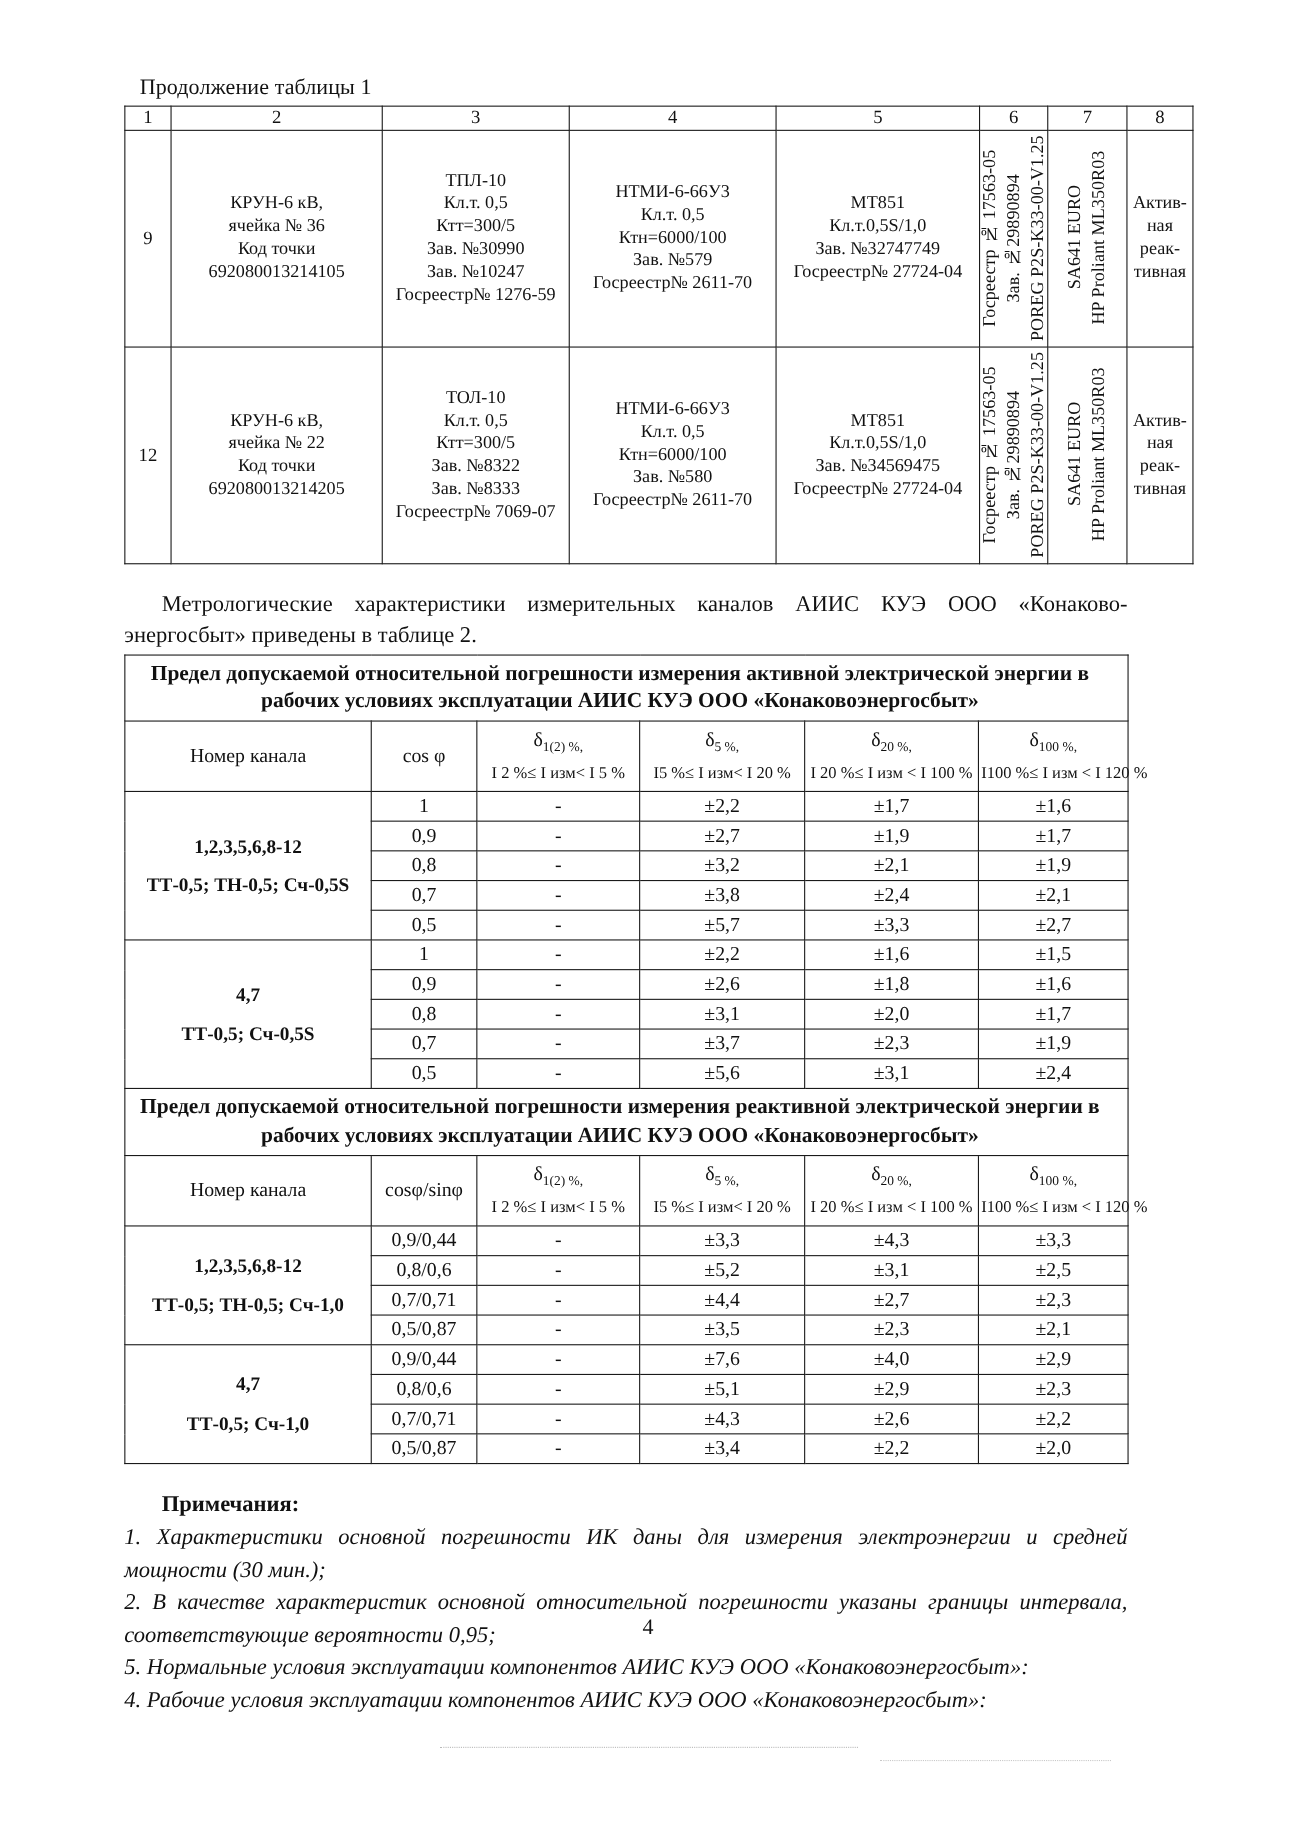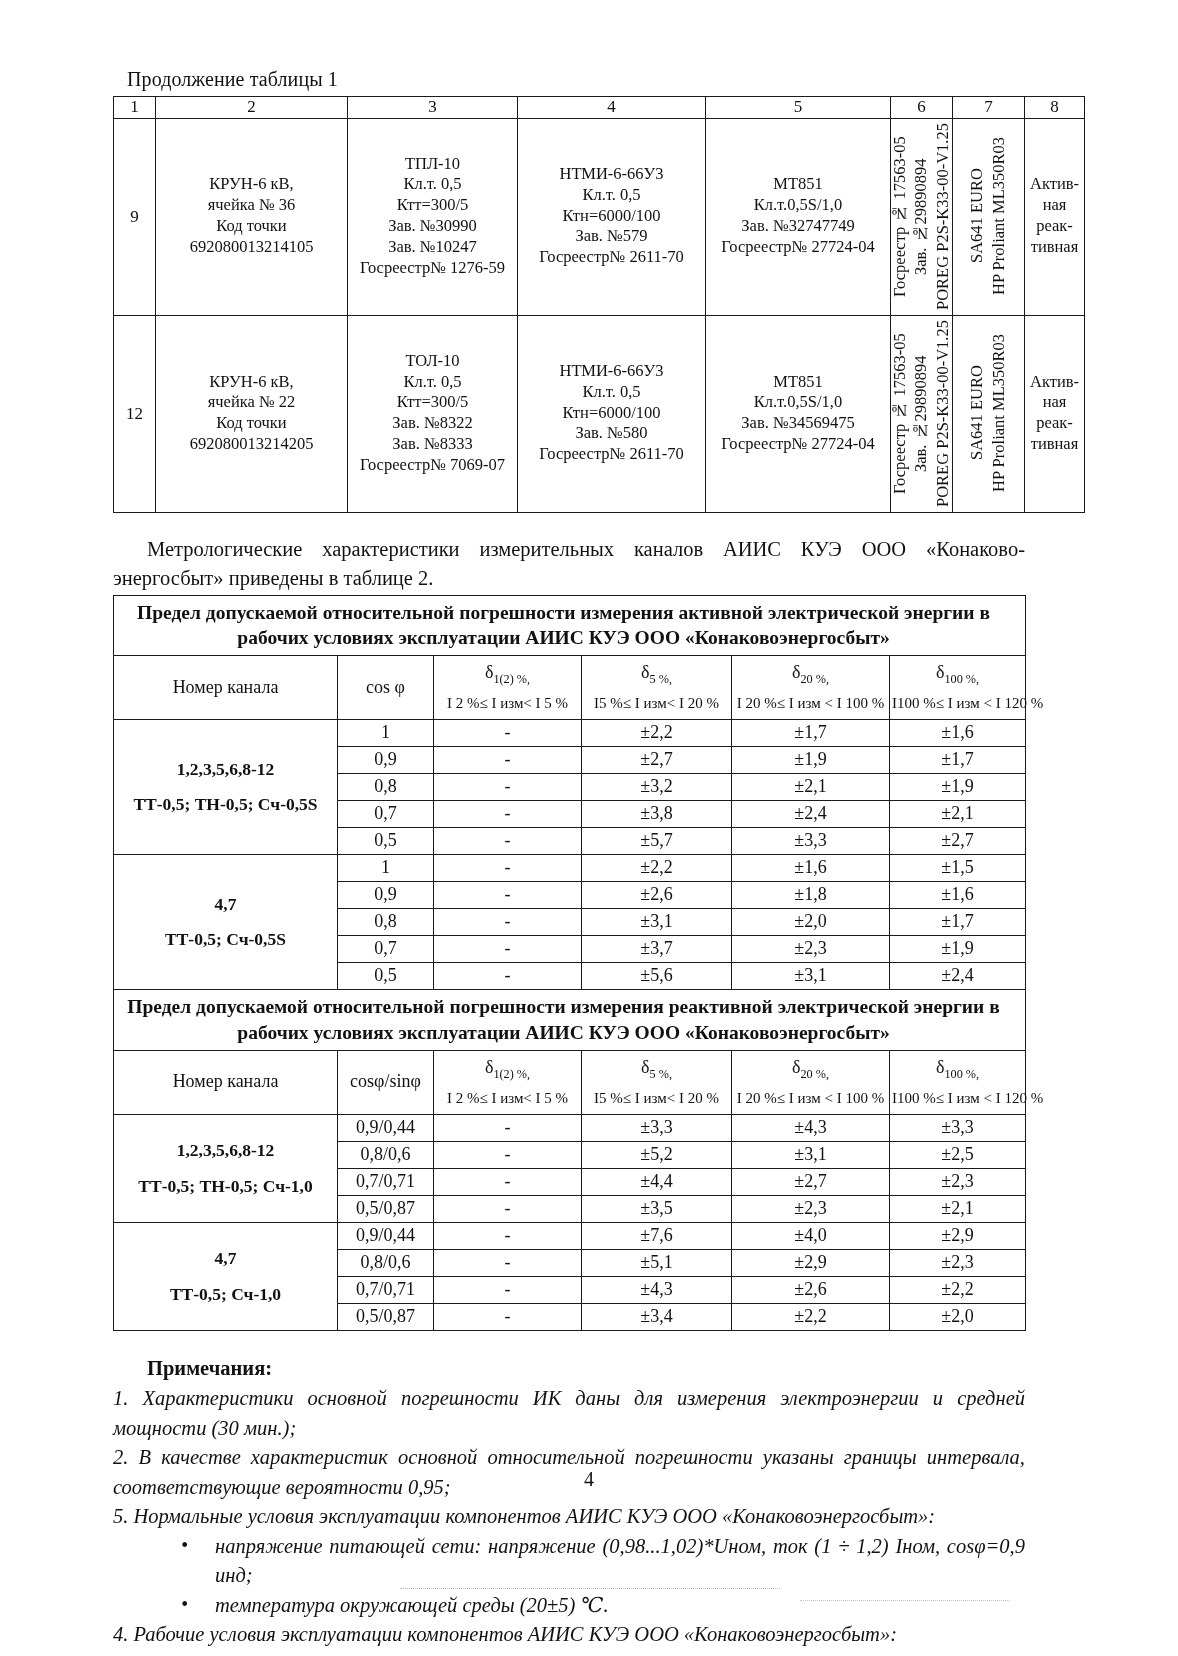--- a/index.html
+++ b/index.html
@@ -543,24 +543,20 @@
           </tr>
         </tbody>
     </table>
 
     <div class="notes">
       <div class="nhead">Примечания:</div>
       <div>
           <p>1. Характеристики основной погрешности ИК даны для измерения электроэнергии и средней мощности (30 мин.);</p>
           <p>2. В качестве характеристик основной относительной погрешности указаны границы интервала, соответствующие вероятности 0,95;</p>
           <p>5. Нормальные условия эксплуатации компонентов АИИС КУЭ ООО «Конаковоэнергосбыт»:</p>
-          <ul>
-            <li>напряжение питающей сети: напряжение (0,98...1,02)*Uном, ток (1 ÷ 1,2) Iном, cosφ=0,9 инд;</li>
-            <li>температура окружающей среды (20±5) ℃.</li>
-          </ul>
           <p>4. Рабочие условия эксплуатации компонентов АИИС КУЭ ООО «Конаковоэнергосбыт»:</p>
         </div>
     </div>
 
   </div>
 
   <div class="pagenum">4</div>
   <div class="footline"></div>
   <div class="footline2"></div>
 </div>

